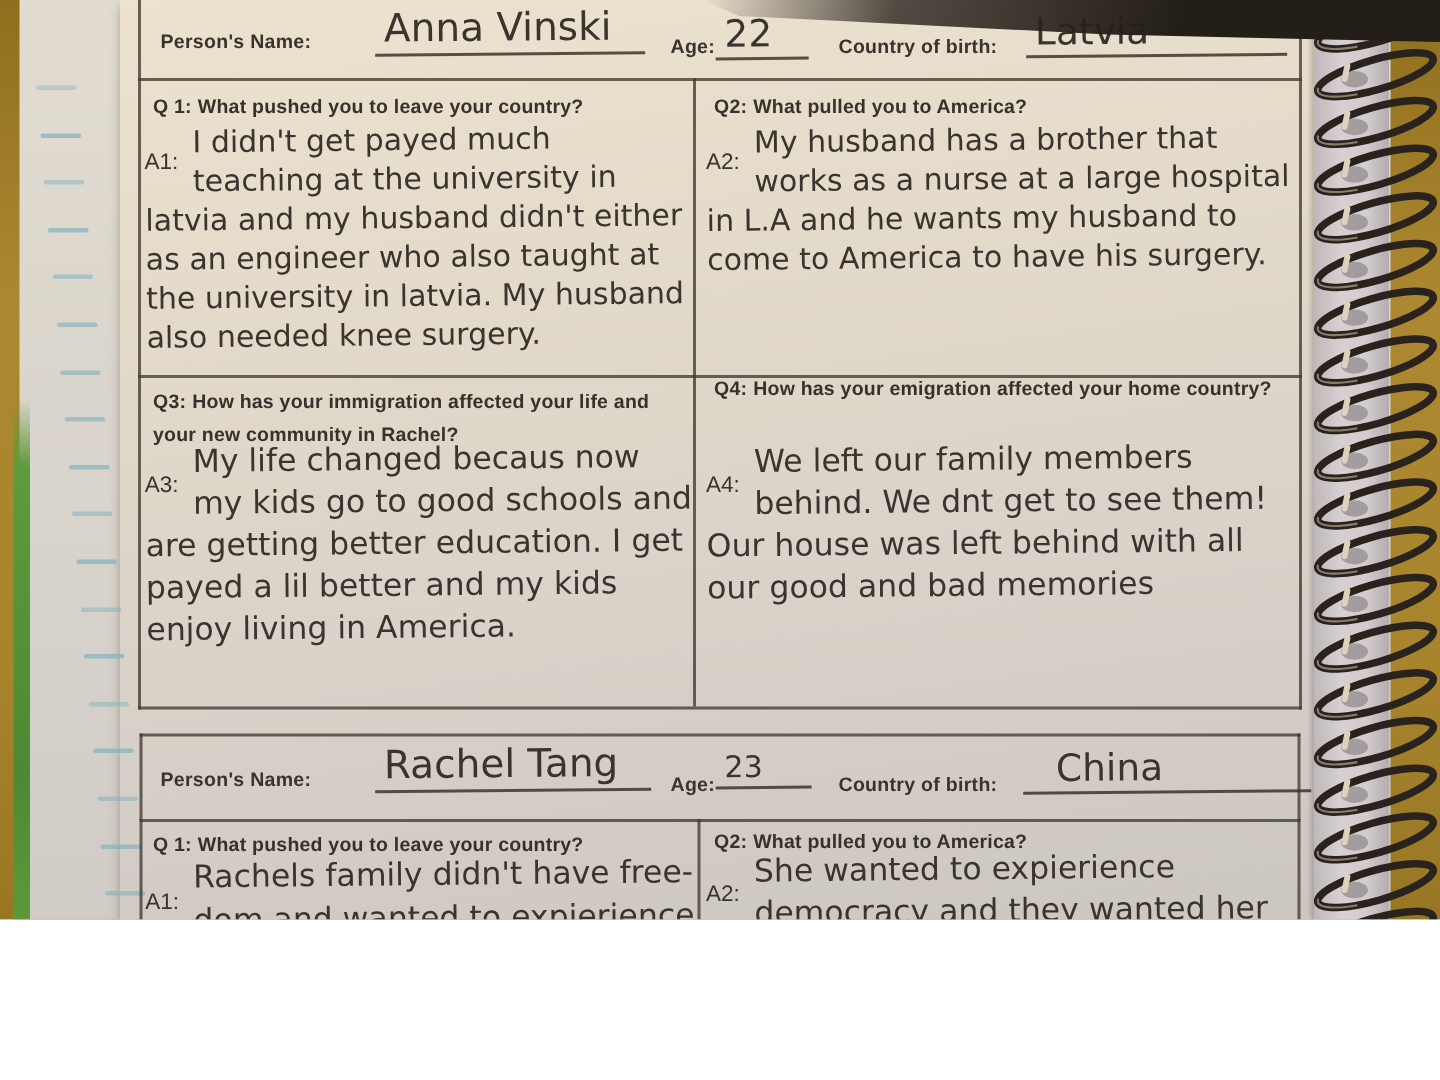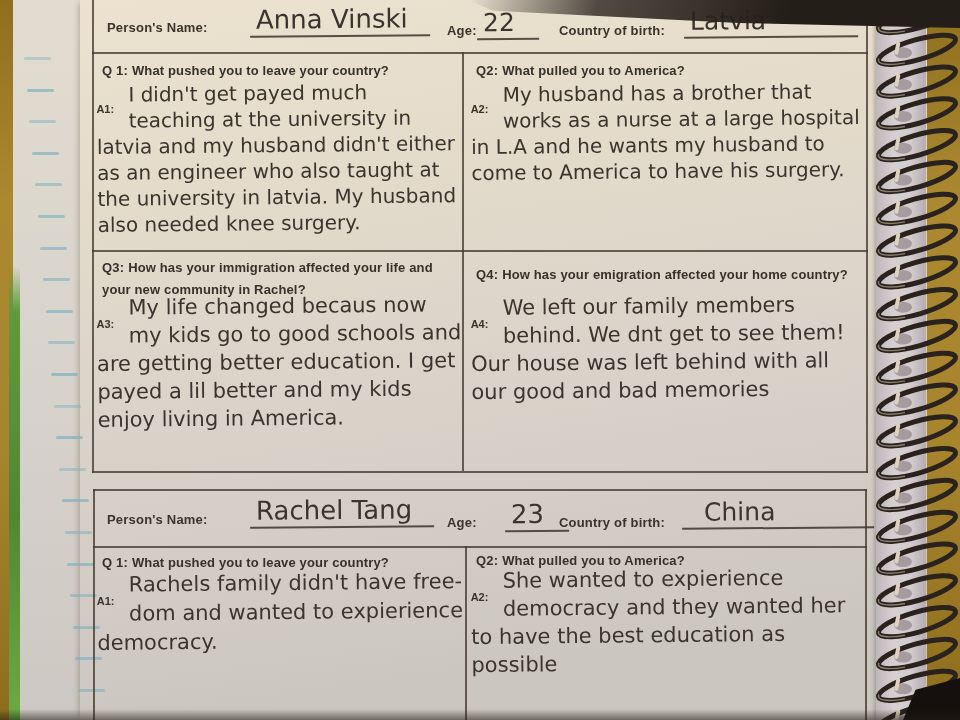--- a/index.html
+++ b/index.html
@@ -1,16 +1,16 @@
 <!DOCTYPE html>
 <html><head>
 <meta charset="utf-8">
 <style>
   html,body{margin:0;padding:0;}
-  #stage{position:relative;width:960px;height:720px;overflow:hidden;
+  #stage{position:relative;width:960px;height:613px;overflow:hidden;
          font-family:"Liberation Sans",sans-serif;background:#a5812b;}
   .abs{position:absolute;}
 
   
   #desk-bg{left:0;top:0;width:960px;height:720px;
     background:linear-gradient(180deg,#8f6f1e 0%,#ac8830 28%,#a8842d 62%,#8d6d1d 100%);}
   #notebook-page{left:13px;top:0;width:914px;height:720px;
     background:linear-gradient(180deg,#e2dcd0 0%,#d9d4cc 45%,#cdc8c3 100%);}
   #green-edge{left:9px;top:266px;width:11px;height:454px;
     background:linear-gradient(180deg,rgba(95,154,61,0) 0%,#5f9a3d 10%,#4f8833 55%,#69a842 96%);}
@@ -40,21 +40,21 @@
     line-height:22px;letter-spacing:.15px;z-index:8;}
   .q .qlabel{margin-right:4px;}
 
   
   .hw{font-family:"DejaVu Sans",sans-serif;color:#3b342e;z-index:9;}
   .hval{position:absolute;display:inline-block;border-bottom:2px solid rgba(60,52,42,.85);
     padding:0 4px 1px 6px;transform:rotate(-.5deg);white-space:nowrap;z-index:9;}
   .ans{position:absolute;transform:rotate(-.6deg);z-index:9;}
   .ans p{margin:0;}
   .afloat{float:left;width:32px;display:flex;align-items:flex-end;
-    font-family:"Liberation Sans",sans-serif;font-size:11px;font-weight:bold;
+    font-family:"Liberation Sans",sans-serif;font-size:15px;font-weight:normal;
     color:#39332b;transform:rotate(.6deg);}
 </style>
 </head>
 <body>
 
 <div id="stage">
 
   <div id="desk-bg" class="abs"></div>
   <div id="notebook-page" class="abs"></div>
   <div id="dashes" class="abs">
@@ -119,33 +119,33 @@
       <p><span class="afloat" style="height:40px">A2:</span><span>My husband has a brother that works as a nurse at a large hospital in L.A and he wants my husband to come to America to have his surgery.</span></p>
     </div>
 
     <div class="q" style="left:102px;top:257px;width:356px">
       <span class="qlabel">Q3:</span><span>How has your immigration affected your life and your new community in Rachel?</span>
     </div>
     <div class="ans hw" style="left:97px;top:292px;width:366px;font-size:21px;line-height:28px">
       <p><span class="afloat" style="height:44px">A3:</span><span>My life changed becaus now my kids go to good schools and are getting better education. I get payed a lil better and my kids enjoy living in America.</span></p>
     </div>
 
-    <div class="q" style="left:476px;top:264px;width:384px">
+    <div class="q" style="left:476px;top:248px;width:384px">
       <span class="qlabel">Q4:</span><span>How has your emigration affected your home country?</span>
     </div>
     <div class="ans hw" style="left:471px;top:292px;width:394px;font-size:21px;line-height:28px">
       <p><span class="afloat" style="height:44px">A4:</span><span>We left our family members behind. We dnt get to see them! Our house was left behind with all our good and bad memories</span></p>
     </div>
   </div>
 
   <div>
     <span class="plabel" style="left:107px;top:512px">Person's Name:</span>
     <span class="hw hval" style="left:250px;top:495px;width:174px;font-size:26px">Rachel Tang</span>
     <span class="plabel" style="left:447px;top:515px">Age:</span>
-    <span class="hw hval" style="left:505px;top:499px;width:54px;font-size:26px">23</span>
+    <span class="hw hval" style="left:477px;top:499px;width:54px;font-size:20px">23</span>
     <span class="plabel" style="left:559px;top:515px">Country of birth:</span>
     <span class="hw hval" style="left:682px;top:497px;width:166px;font-size:25px;padding-left:22px">China</span>
 
     <div class="q" style="left:102px;top:552px;width:352px">
       <span class="qlabel">Q 1:</span><span>What pushed you to leave your country?</span>
     </div>
     <div class="ans hw" style="left:97px;top:569px;width:370px;font-size:21px;line-height:29px">
       <p><span class="afloat" style="height:45px">A1:</span><span>Rachels family didn't have free-dom and wanted to expierience democracy.</span></p>
     </div>
 

